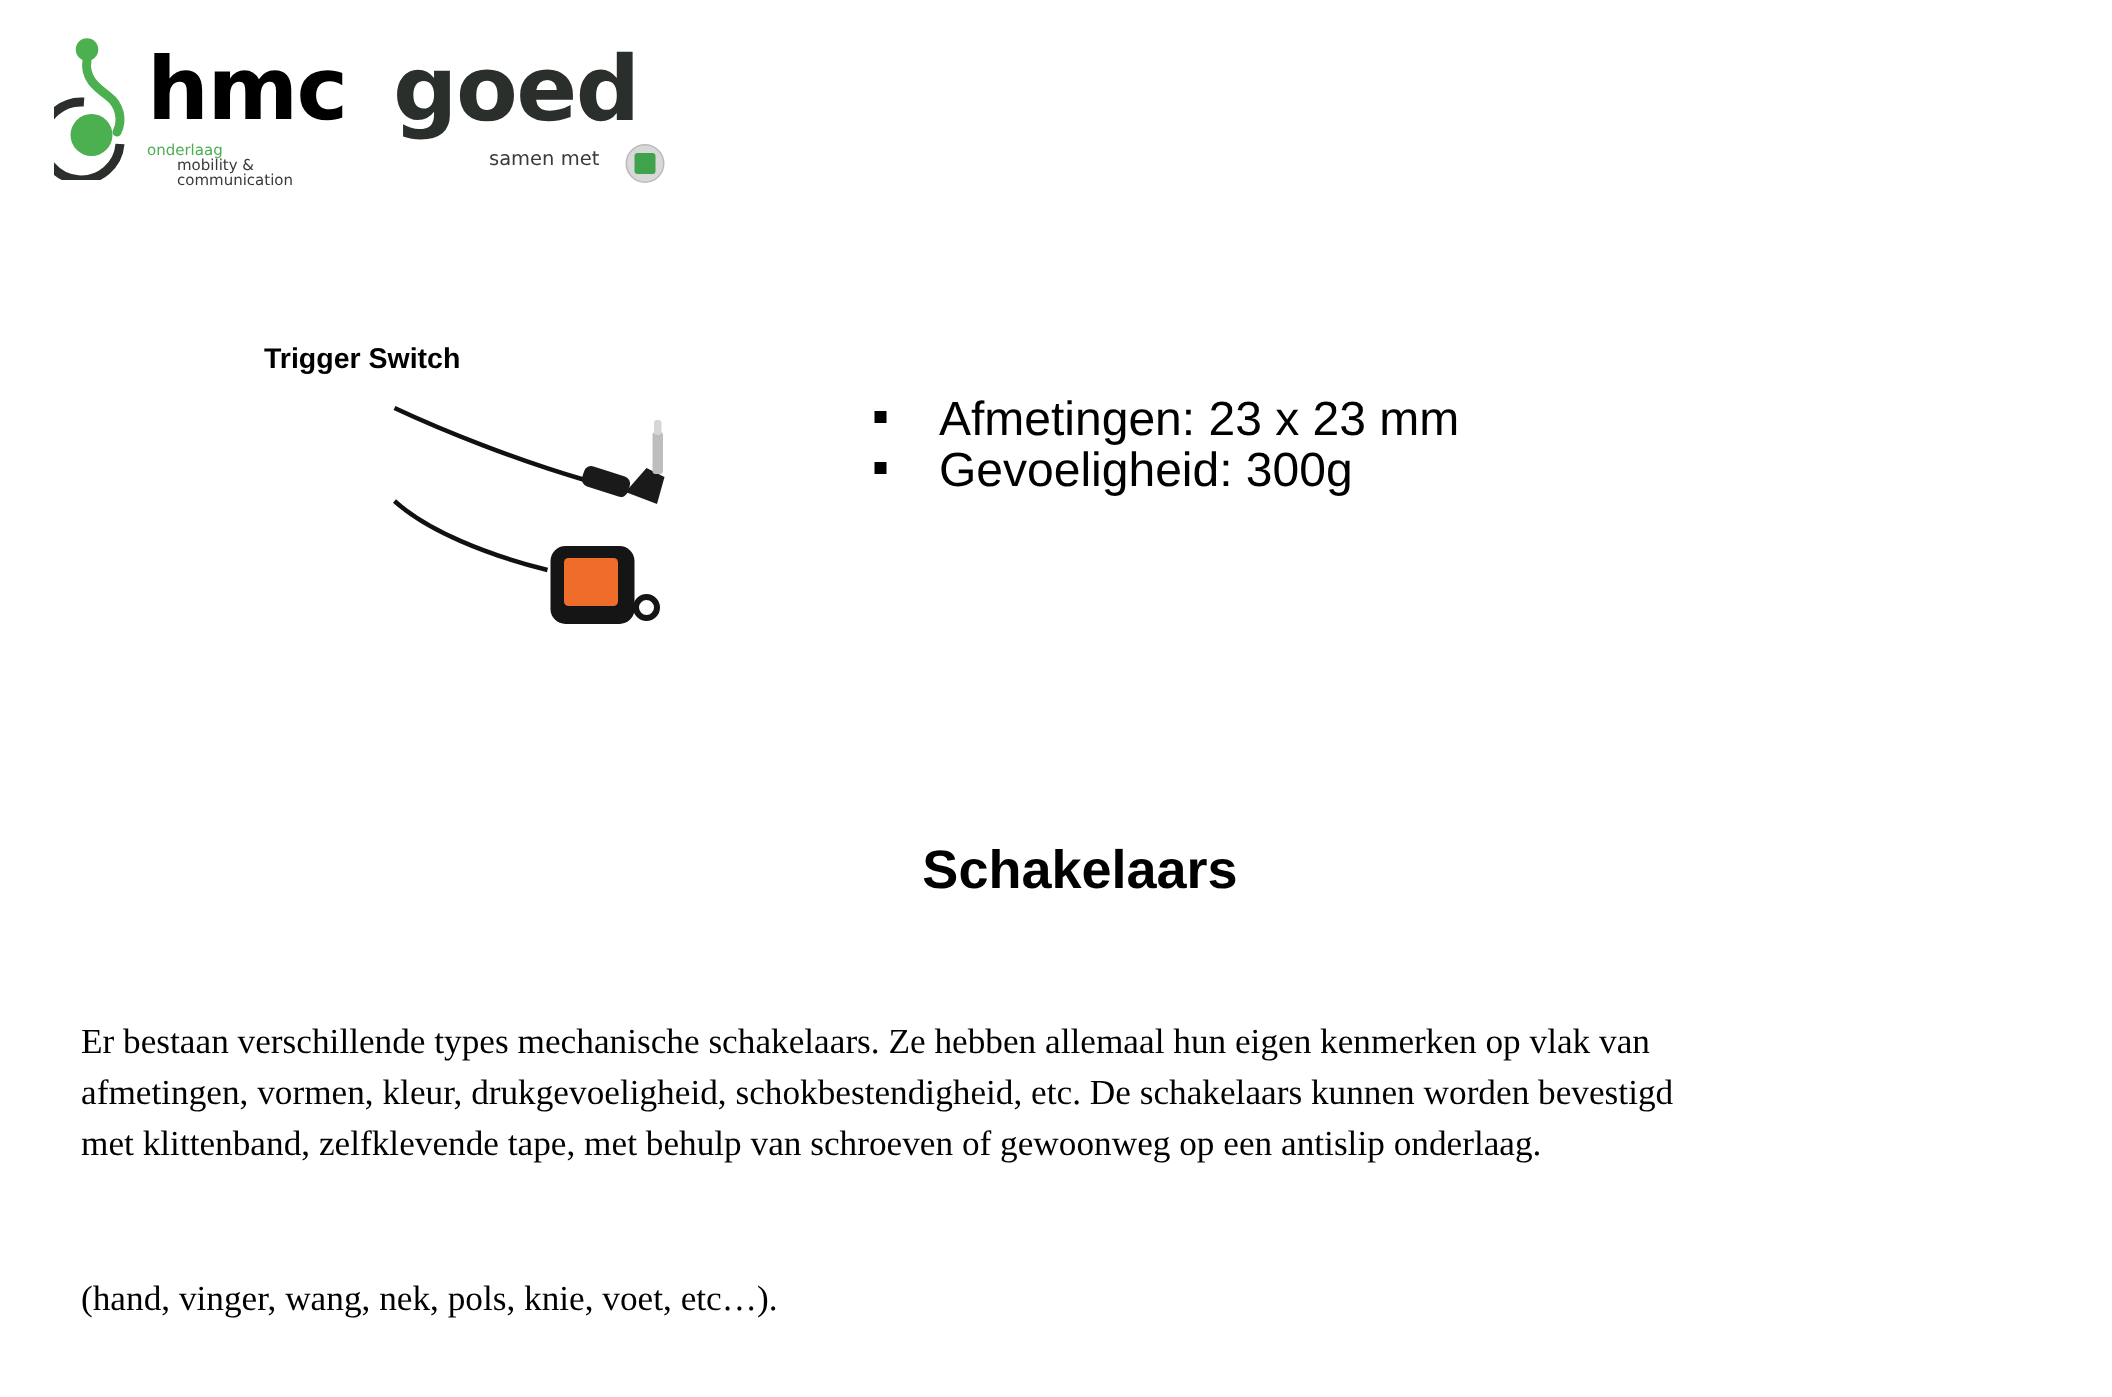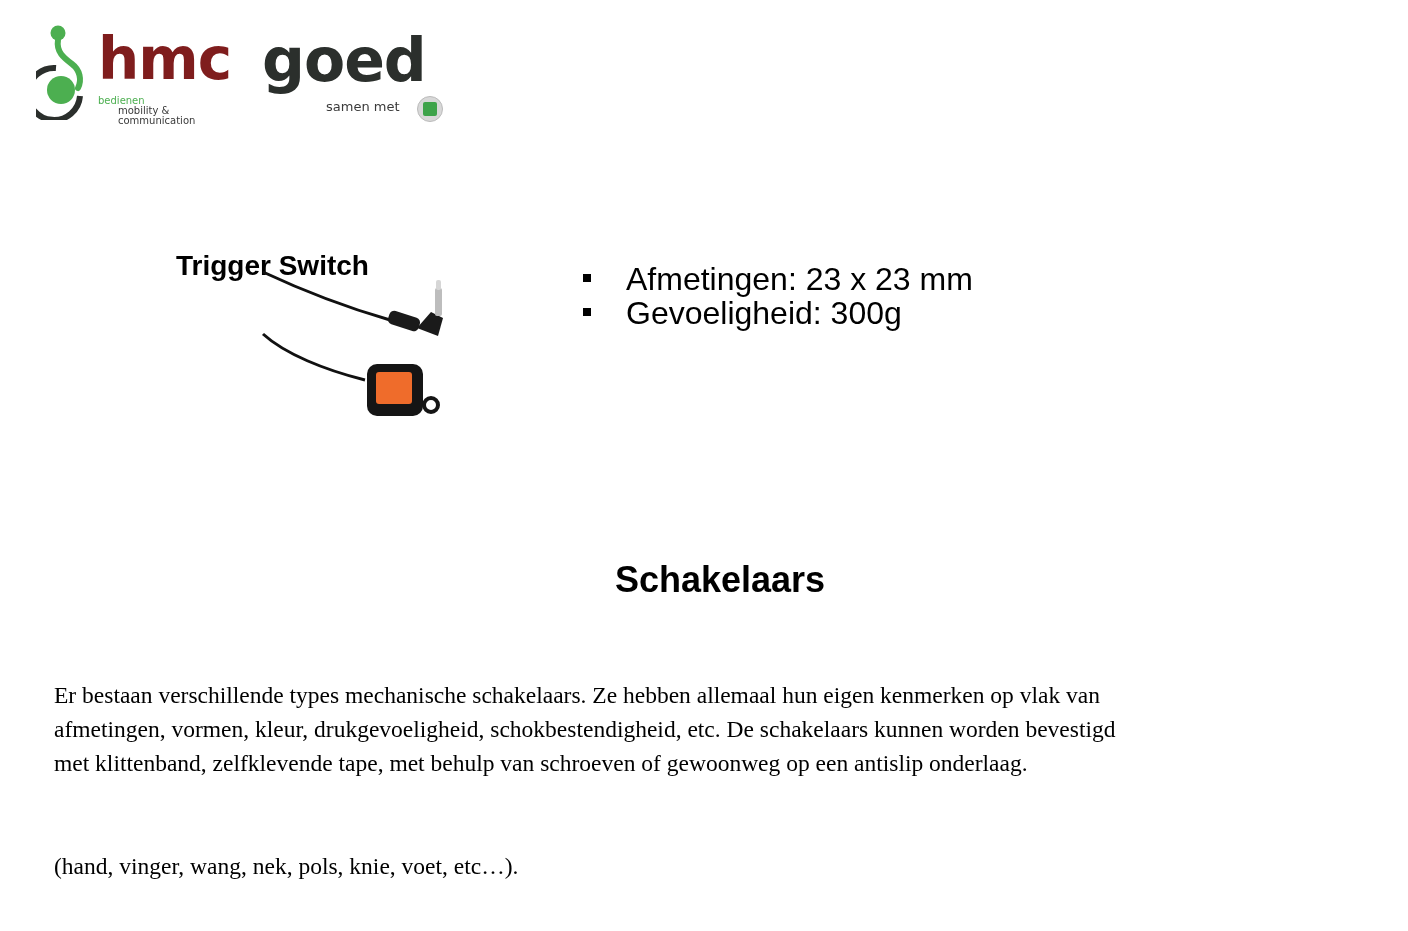--- a/index.html
+++ b/index.html
@@ -1,34 +1,34 @@
 <!DOCTYPE html>
 <html><head>
 <meta charset="utf-8">
 <style>
   html, body { margin: 0; padding: 0; background: #ffffff; }
   body { width: 1408px; height: 931px; position: relative; overflow: hidden;
          font-family: "DejaVu Sans", "Liberation Sans", sans-serif; color: #000; }
 
   .logo-hmc { position: absolute; left: 36px; top: 24px; width: 200px; height: 96px; }
   .hmc-word { position: absolute; left: 62px; top: 6px; font-family: "DejaVu Sans", sans-serif;
-              font-weight: bold; font-size: 58px; letter-spacing: -1px; color: #7f1d1d; line-height: 1; }
+              font-weight: bold; font-size: 58px; letter-spacing: -1px; color: #000000; line-height: 1; }
   .hmc-sub1 { position: absolute; left: 62px; top: 72px; font-size: 10px; color: #4caf50; line-height: 1; }
   .hmc-sub2 { position: absolute; left: 62px; top: 82px; font-size: 10px; color: #3a3a3a; line-height: 1; margin-left: 20px; }
 
   .logo-goed { position: absolute; left: 262px; top: 24px; width: 190px; height: 100px; }
   .goed-word { position: absolute; left: 0; top: 6px; font-family: "DejaVu Sans", sans-serif;
                font-weight: bold; font-size: 60px; letter-spacing: -1px; color: #2b2f2c; line-height: 1; }
   .goed-sub { position: absolute; left: 64px; top: 76px; font-size: 13px; color: #3a3a3a; line-height: 1; }
   .goed-badge { position: absolute; left: 155px; top: 72px; width: 24px; height: 24px; border-radius: 50%;
                 background: #d8d8d8; border: 1px solid #bbb; }
   .goed-badge-inner { position: absolute; left: 5px; top: 5px; width: 14px; height: 14px; background: #3ea34a; border-radius: 2px; }
 
   .product-title { position: absolute; left: 176px; top: 229px; font-family: "Liberation Sans", sans-serif;
-                   font-weight: bold; font-size: 28px; line-height: 1.2; margin-top: 20px; }
+                   font-weight: bold; font-size: 19px; line-height: 1.2; }
   .product-image { position: absolute; left: 255px; top: 262px; width: 210px; height: 160px; }
 
   .spec-list { position: absolute; left: 580px; top: 262px; margin: 0; padding: 0; list-style: none; }
   .spec-item { position: relative; padding-left: 46px; font-family: "Liberation Sans", sans-serif;
                font-size: 32px; line-height: 34px; white-space: nowrap; }
   .bullet { position: absolute; left: 3px; top: 12px; width: 8px; height: 8px; background: #000; }
 
   .section-title { position: absolute; left: 0; width: 1440px; top: 558px; text-align: center;
                    font-family: "Liberation Sans", sans-serif; font-weight: bold; font-size: 36px; line-height: 1.2; }
 
@@ -41,21 +41,21 @@
 <body>
 
 <div class="logo-hmc">
   <svg width="62" height="96" viewBox="0 0 62 96" style="position:absolute;left:0;top:0">
     <circle cx="22" cy="9" r="7.5" fill="#4caf50"></circle>
     <path d="M22 16 C20 28, 28 34, 36 40 C44 46, 46 56, 42 64" stroke="#4caf50" stroke-width="6" fill="none" stroke-linecap="round"></path>
     <path d="M44 72 A26 26 0 1 1 20 44" stroke="#2b2f2c" stroke-width="6" fill="none"></path>
     <circle cx="25" cy="66" r="14" fill="#4caf50"></circle>
   </svg>
   <div class="hmc-word">hmc</div>
-  <div class="hmc-sub1">bedienen</div>
+  <div class="hmc-sub1">onderlaag</div>
   <div class="hmc-sub2">mobility &amp; communication</div>
 </div>
 
 <div class="logo-goed">
   <div class="goed-word">goed</div>
   <div class="goed-sub">samen met</div>
   <div class="goed-badge">
     <div class="goed-badge-inner"></div>
   </div>
 </div>

